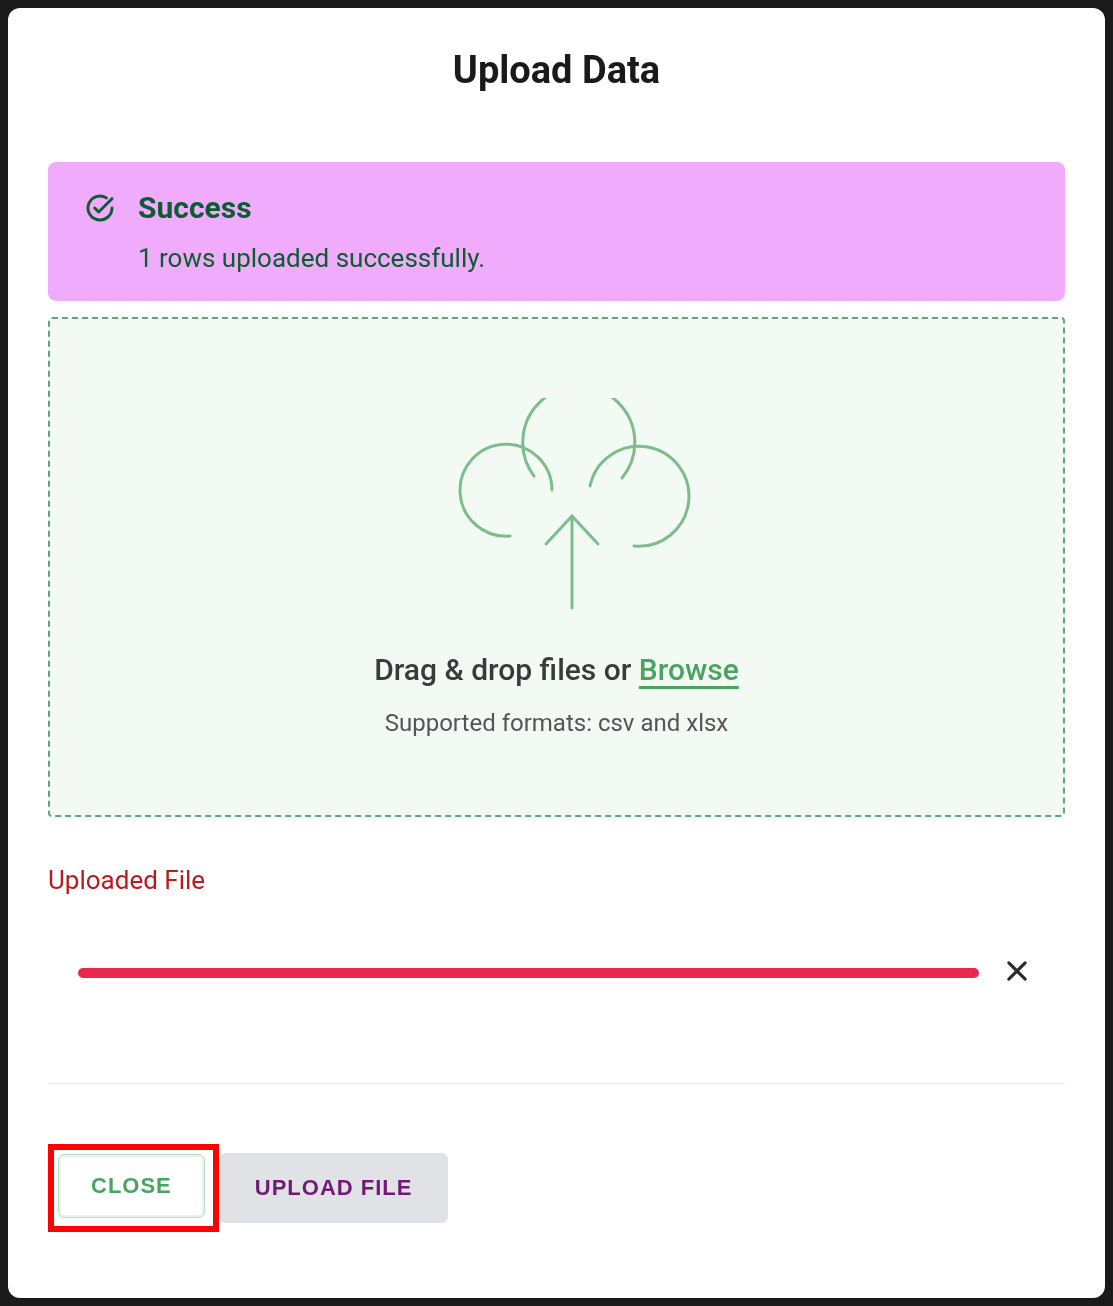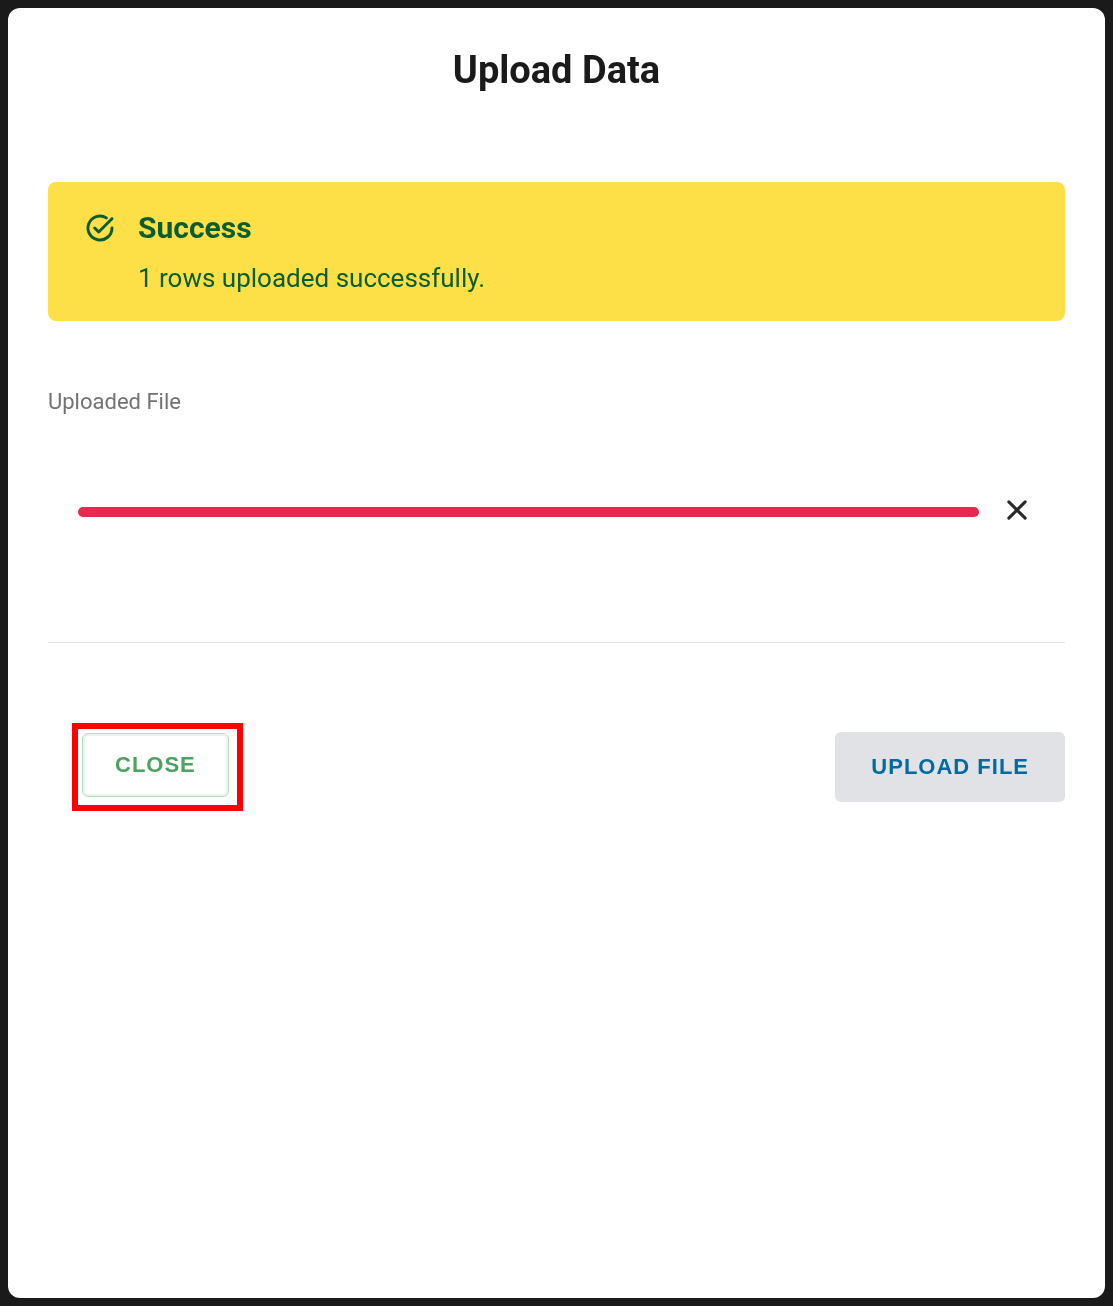--- a/index.html
+++ b/index.html
@@ -16,31 +16,30 @@
     }
     .modal {
       background: #ffffff;
       border-radius: 12px;
       margin: 8px;
       width: 1097px;
       height: 1290px;
       padding: 40px 40px 40px 40px;
       display: flex;
       flex-direction: column;
-      gap: 20px;
     }
     .modal-title {
       font-size: 38px;
       font-weight: 700;
       color: #1a1a1a;
       text-align: center;
       margin-bottom: 70px;
     }
     .success-banner {
-      background: #fde047;
+      background: #f0abfc;
       border-radius: 8px;
       padding: 28px 36px 28px 36px;
       display: flex;
       align-items: flex-start;
     }
     .success-icon {
       flex-shrink: 0;
       margin-right: 22px;
       margin-top: 2px;
     }
@@ -84,22 +83,22 @@
       color: #4aa35f;
       text-decoration: underline;
       text-underline-offset: 6px;
     }
     .supported-text {
       font-size: 24px;
       color: #555;
       font-weight: 400;
     }
     .uploaded-label {
-      font-size: 22px;
-      color: #737373;
+      font-size: 26px;
+      color: #b91c1c;
       margin-top: 48px;
       margin-bottom: 58px;
     }
     .file-row {
       display: flex;
       align-items: center;
       padding: 0 30px 0 30px;
     }
     .file-name {
       font-size: 26px;
@@ -123,45 +122,43 @@
       cursor: pointer;
       padding: 4px;
     }
     .divider {
       height: 1px;
       background: #e2e4e7;
       margin-top: 90px;
     }
     .footer {
       display: flex;
-      justify-content: space-between;
       align-items: center;
       margin-top: 60px;
-      margin-left: 24px;
     }
     .close-highlight {
       border: 6px solid #ff0000;
       padding: 4px 8px 8px 4px;
       display: inline-block;
     }
     .close-btn {
       border: 1px solid #b8dcc0;
       background: #ffffff;
       color: #4aa35f;
       font-size: 22px;
       font-weight: 600;
       letter-spacing: 1px;
       padding: 18px 32px;
       border-radius: 6px;
       cursor: pointer;
       box-shadow: inset 0 0 0 2px #e9f4eb;
     }
     .upload-btn {
       background: #e0e2e5;
-      color: #0369a1;
+      color: #701a75;
       font-size: 22px;
       font-weight: 600;
       letter-spacing: 1px;
       padding: 22px 36px;
       border-radius: 6px;
       border: none;
       cursor: not-allowed;
     }
   </style>
 </head>
@@ -176,20 +173,35 @@
         <path d="M21 12a9 9 0 1 1-4.2-7.6"></path>
         <polyline points="8 12 11 15 21 5"></polyline>
       </svg>
     </span>
     <div class="success-content">
       <div class="success-title">Success</div>
       <div class="success-message">1 rows uploaded successfully.</div>
     </div>
   </div>
 
+  <div class="dropzone">
+    <span class="cloud-icon">
+      <svg width="270" height="220" viewBox="0 0 270 220" fill="none" stroke="#7dbd8d" stroke-width="3" stroke-linecap="round">
+        <path d="M 88 138 A 46 46 0 1 1 130 92"></path>
+        <path d="M 112 78 A 56 56 0 1 1 200 80"></path>
+        <path d="M 168 88 A 50 50 0 1 1 212 148"></path>
+        <line x1="150" y1="210" x2="150" y2="120"></line>
+        <polyline points="124,146 150,118 176,146"></polyline>
+      </svg>
+    </span>
+    <div class="drop-text">
+      <span>Drag &amp; drop files or </span><span class="browse-link">Browse</span>
+    </div>
+    <div class="supported-text">Supported formats: csv and xlsx</div>
+  </div>
 
   <div class="uploaded-label">Uploaded File</div>
 
   <div class="file-row">
     <div class="progress-wrap">
       <div class="progress-bar"></div>
     </div>
     <span class="remove-btn">
       <svg width="28" height="28" viewBox="0 0 24 24" fill="none" stroke="#2a2a2a" stroke-width="2.6" stroke-linecap="round">
         <line x1="5" y1="5" x2="19" y2="19"></line>

